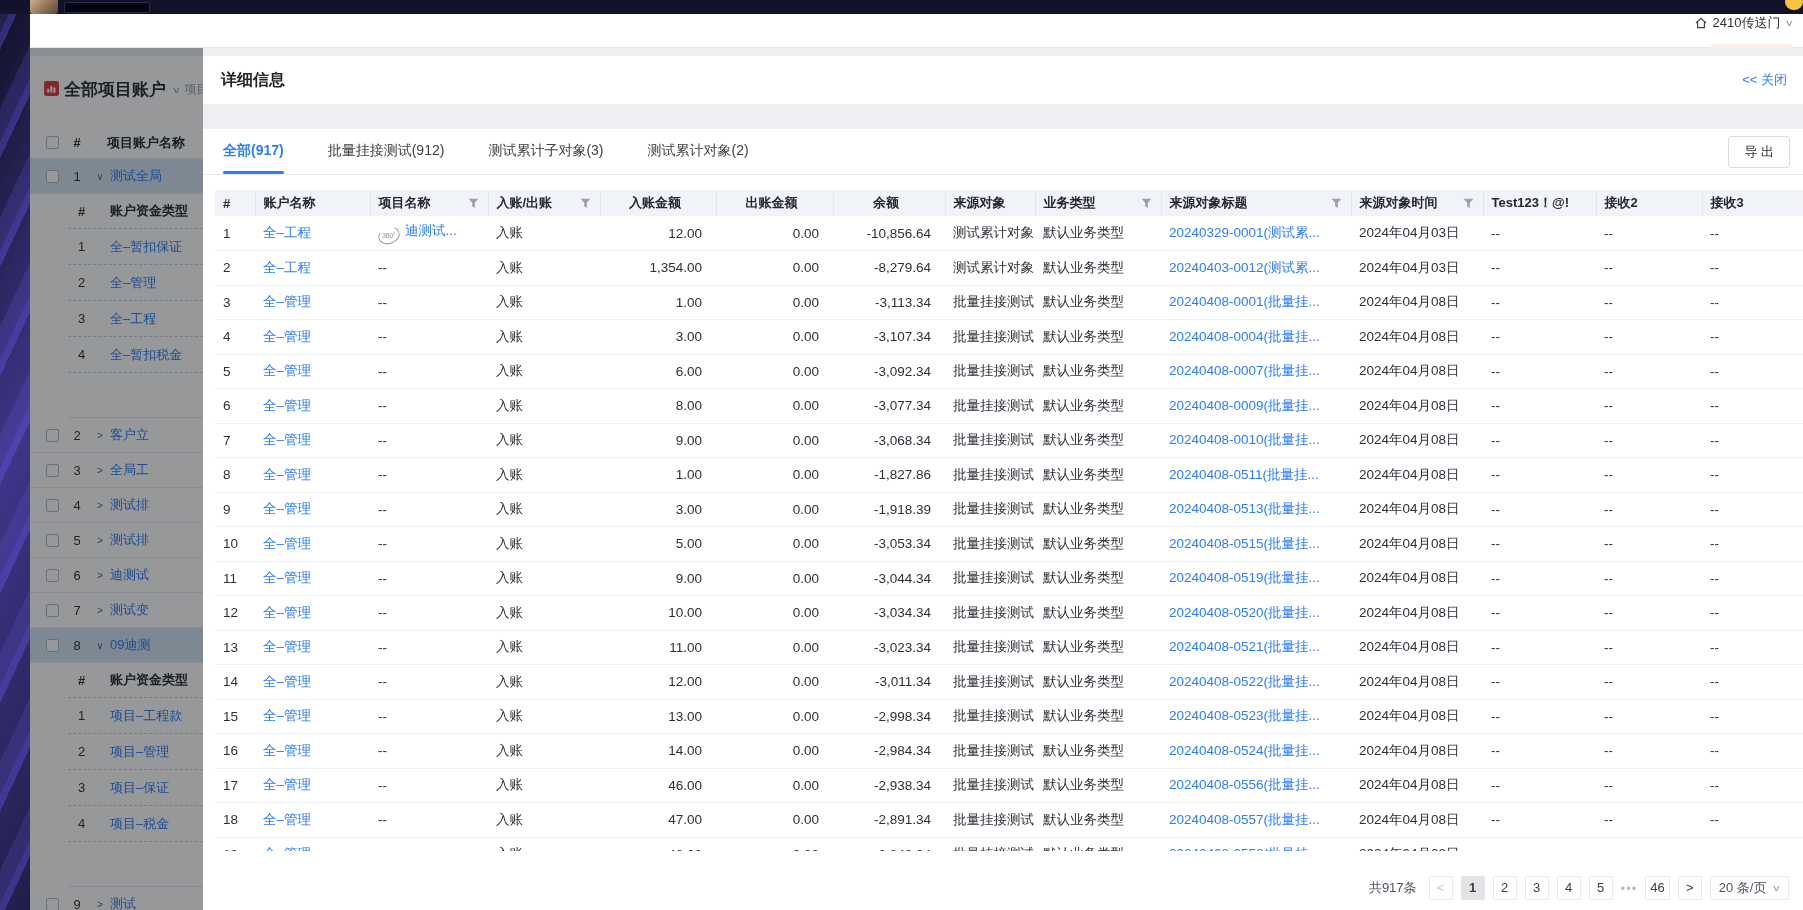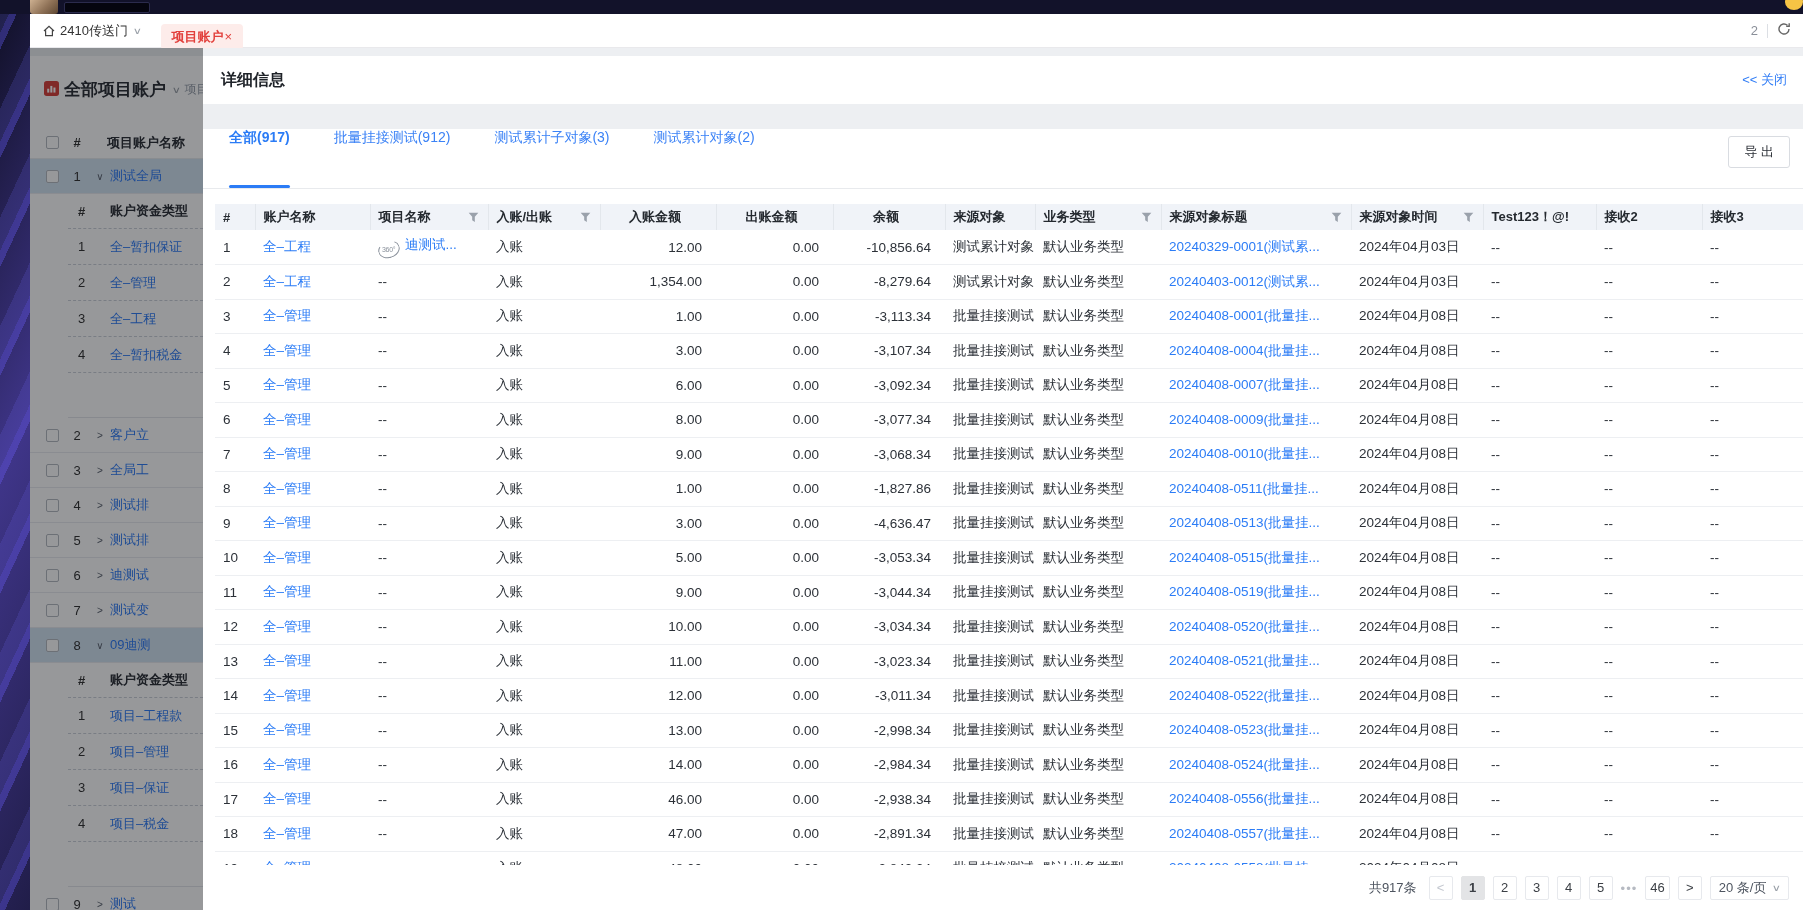--- a/index.html
+++ b/index.html
@@ -15,21 +15,21 @@
       repeating-linear-gradient(115deg,#20204a 0 14px,#2e2b72 14px 21px,#101026 21px 46px);
   }
   
   .topbar{position:absolute;left:0;top:0;width:100%;height:14px;background:#12122a;}
   .tb-avatar{position:absolute;left:30px;top:0;width:28px;height:14px;border-radius:0 0 3px 3px;
     background:linear-gradient(135deg,#cdb091 0%,#8f7257 55%,#5c4632 100%);}
   .tb-darkbox{position:absolute;left:64px;top:2px;width:86px;height:11px;background:#05050f;border:1px solid #2b2b4d;border-radius:2px;box-sizing:border-box;}
   .tb-yellow{position:absolute;left:1785px;top:-6px;width:18px;height:16px;border-radius:50%;background:#f6c445;}
   
   .tabbar{position:absolute;left:30px;right:0;top:14px;height:34px;background:#fff;border-bottom:1px solid #e9e9ec;
-    display:flex;align-items:center;padding:0 10px 0 12px;box-sizing:border-box;}
+    display:flex;align-items:flex-end;padding:0 10px 0 12px;box-sizing:border-box;flex-direction:column;}
   .home-item{display:flex;align-items:center;gap:4px;font-size:13px;color:#333;}
   .home-item svg{display:block;}
   .caret{font-size:9px;color:#9aa0a8;transform:scaleX(1.4);display:inline-block;margin-left:2px;}
   .red-tab{margin-left:20px;display:flex;align-items:center;gap:1px;background:#fdecea;border-radius:4px;
     padding:4px 11px;color:#e2403c;font-size:13px;font-weight:bold;margin-top:12px;}
   .red-tab .x{font-weight:normal;font-size:13px;color:#e2403c;line-height:10px;}
   .tabbar-right{margin-left:auto;display:flex;align-items:center;gap:9px;color:#8a8f99;font-size:13px;padding-right:2px;}
   .tb-divider{width:1px;height:14px;background:#dcdfe4;}
   
   .content{position:absolute;left:30px;right:0;top:48px;bottom:0;background:#edeff2;}
@@ -52,22 +52,22 @@
   .sb-subrow{height:35px;display:flex;align-items:center;border-bottom:1px dashed #ccd1d9;}
   .sb-subtable .sub-no{width:24px;padding-left:10px;color:#333;flex:0 0 auto;}
   .sb-subtable .sub-name{margin-left:8px;white-space:nowrap;overflow:hidden;}
   .dim-overlay{position:absolute;left:0;top:0;width:173px;bottom:0;background:rgba(8,10,14,.42);}
   
   .panel{position:absolute;left:173px;top:8px;right:0;bottom:0;}
   .panel-header{position:relative;height:48px;background:#fff;}
   .panel-title{position:absolute;left:18px;top:50%;transform:translateY(-50%);font-size:16px;font-weight:bold;color:#1f2329;}
   .panel-close{position:absolute;right:16px;top:50%;transform:translateY(-50%);font-size:13px;color:#2f7cf6;cursor:pointer;}
   .panel-body{position:absolute;left:0;top:73px;right:0;bottom:0;background:#fff;}
-  .tabs-row{position:relative;height:60px;border-bottom:1px solid #e8eaed;display:flex;padding-left:26px;gap:44px;box-sizing:border-box;}
-  .ptab{font-size:14px;color:#3b82f6;padding-bottom:14px;position:relative;cursor:pointer;white-space:nowrap;}
+  .tabs-row{position:relative;height:46px;border-bottom:1px solid #e8eaed;display:flex;align-items:flex-end;padding-left:20px;gap:44px;box-sizing:border-box;}
+  .ptab{font-size:14px;color:#404040;padding-bottom:14px;position:relative;cursor:pointer;white-space:nowrap;}
   .ptab.active{color:#2b7cf6;font-weight:bold;}
   .ptab.active::after{content:"";position:absolute;left:0;right:0;bottom:0;height:3px;background:#2b7cf6;border-radius:2px;}
   .export-btn{position:absolute;right:13px;top:7px;height:32px;padding:0 15px;background:#fff;border:1px solid #d9dce1;border-radius:3px;
     font-size:13px;color:#2b2f36;display:flex;align-items:center;box-sizing:border-box;cursor:pointer;font-family:inherit;}
   .table-viewport{margin:15px 0 0 12px;height:661px;overflow:hidden;}
   table.main{border-collapse:collapse;table-layout:fixed;width:1588px;font-size:13.5px;}
   table.main th{height:26px;background:#f0f3f8;font-weight:bold;color:#24292f;text-align:left;padding:0 8px;
     border-right:1px solid #e3e7ec;font-size:13px;position:relative;white-space:nowrap;overflow:hidden;box-sizing:border-box;}
   table.main th:last-child{border-right:none;}
   table.main th.num{text-align:center;padding-right:14px;}
@@ -439,21 +439,21 @@
                 <td>--</td>
                 <td>--</td>
               </tr>
               <tr>
                 <td>9</td>
                 <td class="link">全–管理</td>
                 <td>--</td>
                 <td>入账</td>
                 <td class="num">3.00</td>
                 <td class="num">0.00</td>
-                <td class="num">-4,636.47</td>
+                <td class="num">-1,918.39</td>
                 <td>批量挂接测试</td>
                 <td>默认业务类型</td>
                 <td class="link">20240408-0513(批量挂...</td>
                 <td>2024年04月08日</td>
                 <td>--</td>
                 <td>--</td>
                 <td>--</td>
               </tr>
               <tr>
                 <td>10</td>

